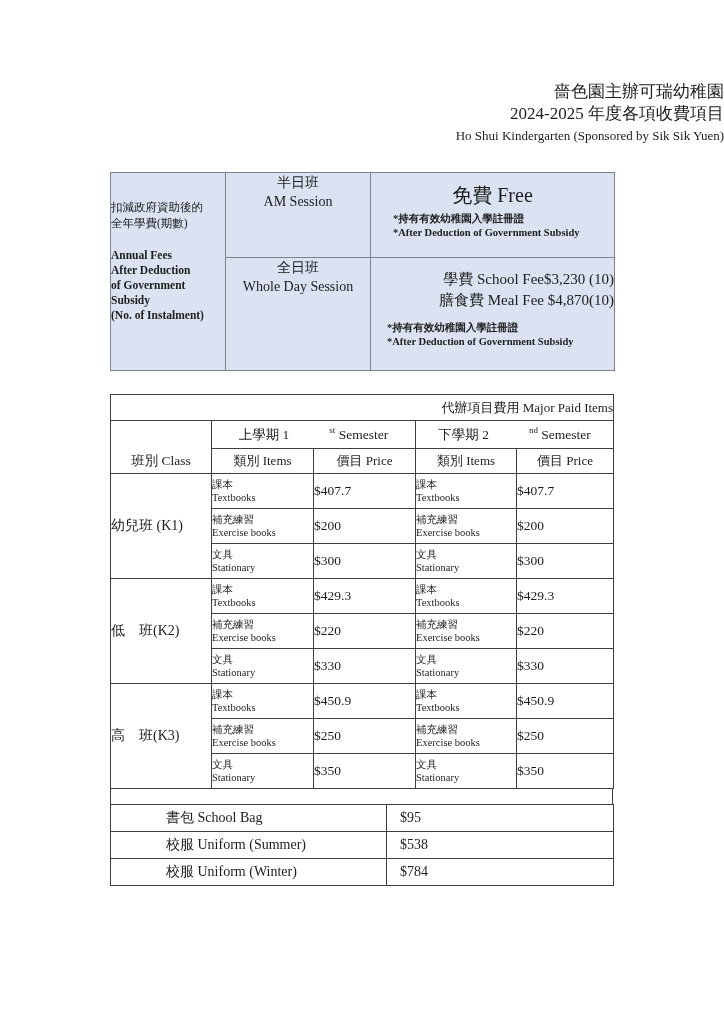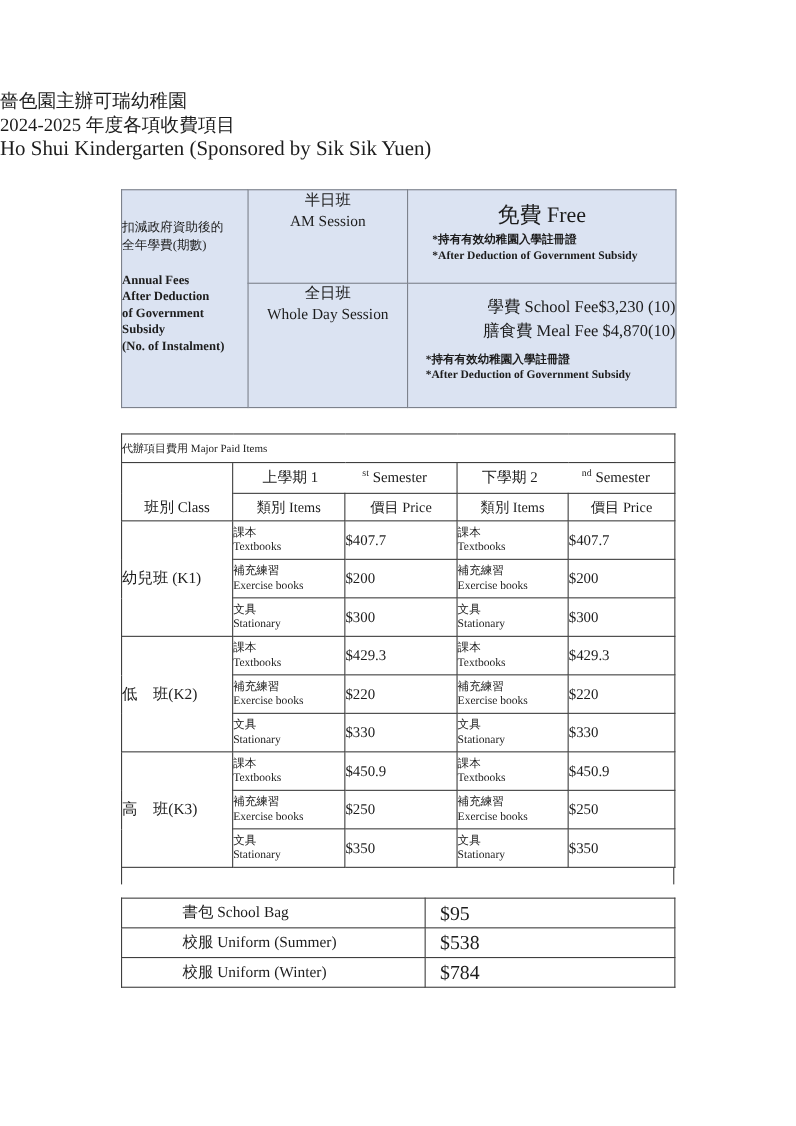--- a/index.html
+++ b/index.html
@@ -4,23 +4,23 @@
 <style>
   html, body { margin:0; padding:0; }
   body {
     width:724px; height:1024px; background:#ffffff;
     font-family:"Liberation Serif","DejaVu Serif",serif;
     color:#1c1c1c;
   }
   .page { position:relative; width:724px; height:1024px; overflow:hidden; background:#ffffff; }
 
   
-  .titles { position:absolute; top:81px; left:0; width:724px; text-align:left; }
+  .titles { position:absolute; top:81px; left:0; width:724px; text-align:right; }
   .title-zh { font-size:17px; line-height:22px; }
-  .title-en { font-size:19px; line-height:21px; }
+  .title-en { font-size:13px; line-height:21px; }
 
   
   .t1 {
     position:absolute; top:172px; left:110px;
     width:504px; table-layout:fixed; border-collapse:collapse;
     background:#dbe3f2;
   }
   .t1 td { border:1px solid #7d828c; vertical-align:top; padding:0; }
   .t1 .row-am { height:85px; }
   .t1 .row-wd { height:113px; }
@@ -31,35 +31,35 @@
   .t1-free .free-main { margin-top:9px; text-align:center; font-size:20px; }
   .t1-free .notes { margin:3px 0 0 22px; font-size:10.5px; font-weight:bold; line-height:14px; text-align:left; }
   .t1-fees .fee-line { font-size:15px; margin:12px 0 0 10px;text-align:right; }
   .t1-fees .fee-line + .fee-line { margin-top:2px; }
   .t1-fees .notes { margin:11px 0 0 16px; font-size:10.5px; font-weight:bold; line-height:14px; }
 
   
   .t2wrap { position:absolute; top:394px; left:110px; width:503px; }
   .t2, .t2b { table-layout:fixed; border-collapse:collapse; width:503px; }
   .t2 td, .t2b td { border:1px solid #3f3f3f; padding:0; }
-  .t2 .h-a td { height:25px; text-align:left; font-size:10px; }
+  .t2 .h-a td { height:25px; text-align:right; font-size:13px; }
   .t2 .h-b td { height:27px; text-align:center; font-size:13.5px; }
   .t2 .h-c td { height:24px; text-align:center; font-size:13px; }
   .t2 .class-h { vertical-align:bottom; padding-bottom:3px;margin-left:40px; }
   .t2 sup { font-size:9px;margin-left:40px; }
   .t2 .body-row { height:35px; }
   .class-cell { font-size:14px; vertical-align:middle; padding-left:10px; }
   .item-cell { vertical-align:middle; padding-left:11px; font-size:10.5px; line-height:13px; }
   .price-cell { vertical-align:middle; padding-left:12px; font-size:13.5px; }
   .spacer { width:503px; height:15px; box-sizing:border-box;
             border-left:1px solid #3f3f3f; border-right:1px solid #3f3f3f; }
-  .t2b { margin-top:12px; }
+  .t2b { margin-top:0; }
   .t2b td { height:26px; vertical-align:middle; }
   .t2b .label { padding-left:55px; font-size:14px; }
-  .t2b .price { padding-left:13px; font-size:18px; }
+  .t2b .price { padding-left:13px; font-size:14px; }
 </style>
 </head>
 <body>
 
 <div class="page">
 
   <div class="titles">
     <div class="title-zh">嗇色園主辦可瑞幼稚園</div>
     <div class="title-zh">2024-2025  年度各項收費項目</div>
     <div class="title-en">Ho Shui Kindergarten (Sponsored by Sik Sik Yuen)</div>

